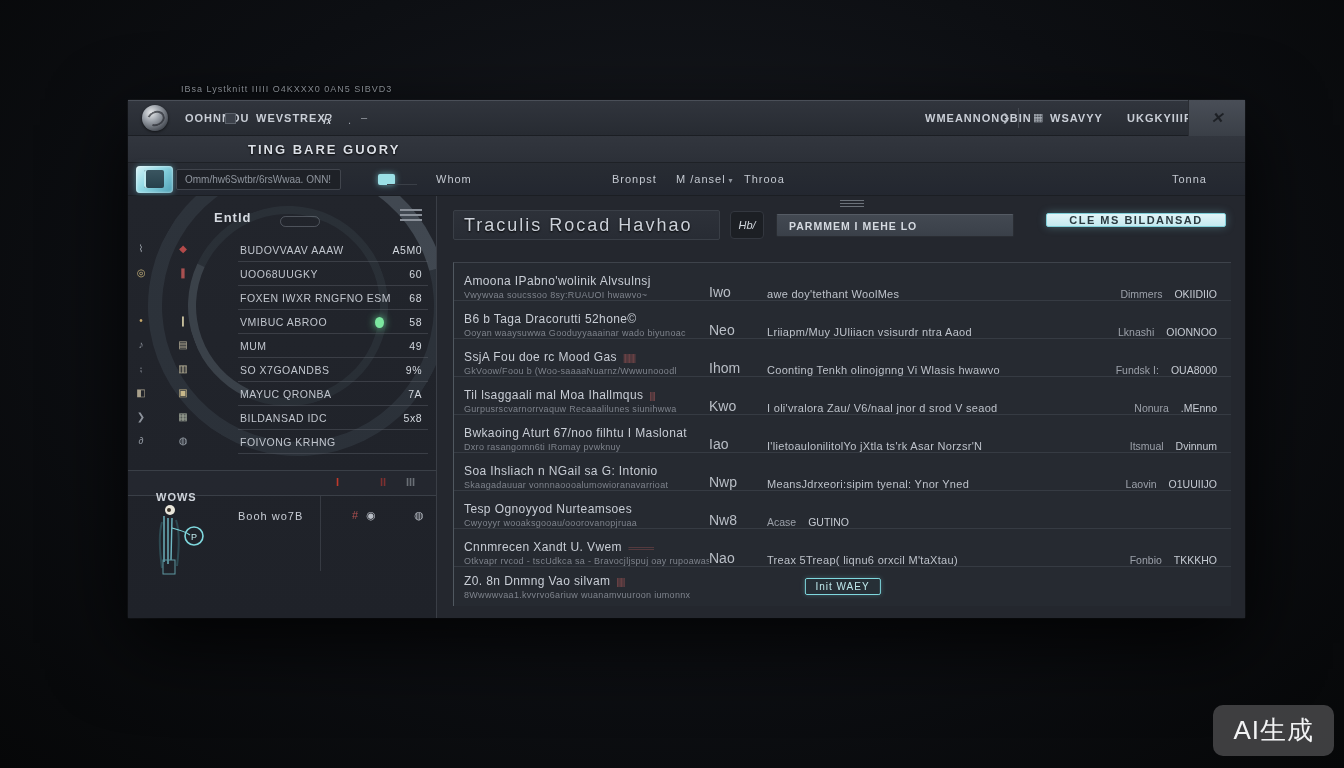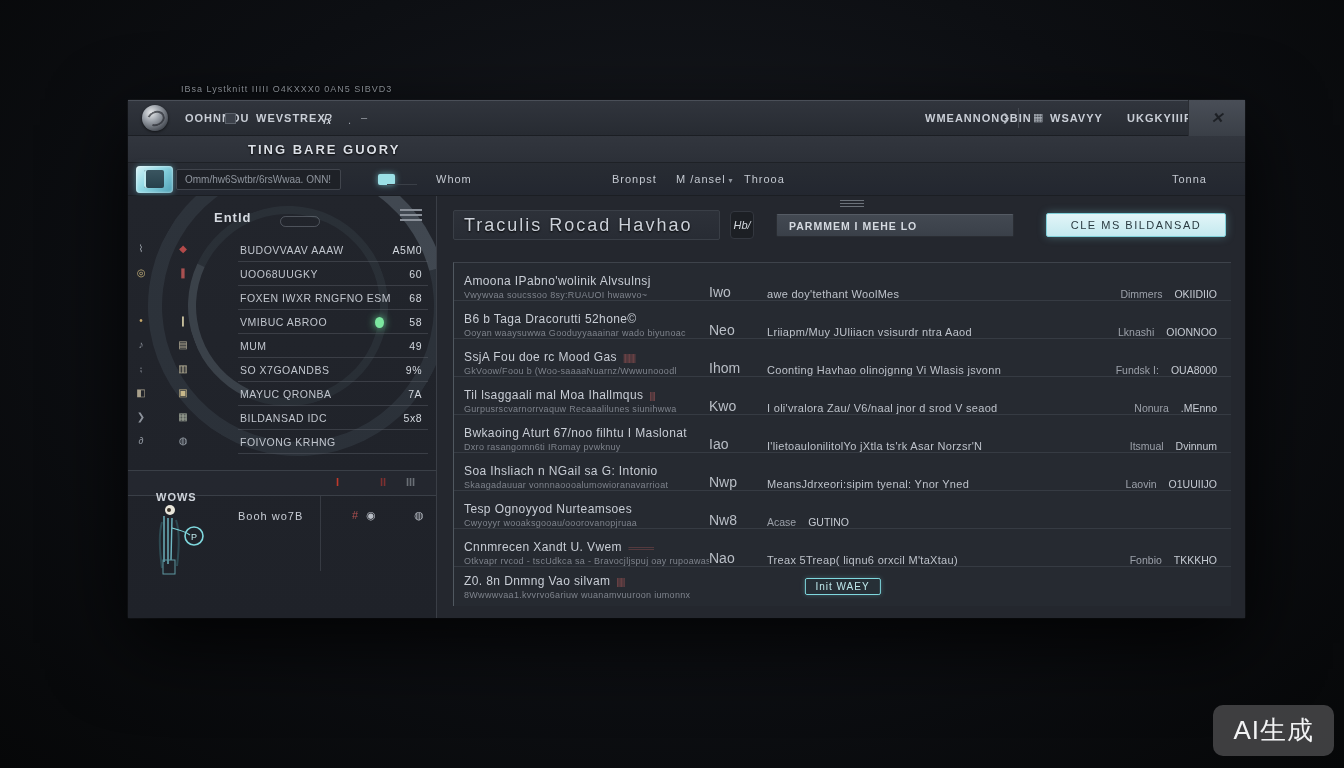--- a/index.html
+++ b/index.html
@@ -119,34 +119,34 @@
   .lines-icon { position:absolute; left:403px; top:2px; width:24px; cursor:pointer; }
   .lines-icon i { display:block; height:1px; background:#6c727a; margin:2px 0; }
   .m-header { position:absolute; left:16px; top:14px; right:14px; height:30px; }
   .m-title-panel {
     position:absolute; left:0; top:0; width:267px; height:30px;
     background:linear-gradient(#2d3139,#282c34); border:1px solid #3a3f47; border-radius:2px;
     display:flex; align-items:center; padding-left:10px;
   }
   .m-title { font-size:18px; letter-spacing:2px; color:#ccd1d9; text-shadow:0 1px 2px #000; white-space:nowrap; }
   .m-mini-btn {
-    position:absolute; left:277px; top:1px; width:24px; height:28px; border-radius:4px;
+    position:absolute; left:277px; top:1px; width:34px; height:28px; border-radius:4px;
     background:#1c1f24; border:1px solid #33373f; color:#d2d7de; font-size:11px;
     display:flex; align-items:center; justify-content:center; cursor:pointer; font-style:italic;
   }
   .m-dropdown {
     position:absolute; left:323px; top:4px; width:238px; height:23px;
     background:linear-gradient(#434952,#3a4049); border:1px solid #2a2d33; border-top-color:#555b64;
     border-radius:2px; color:#d5dae1; font-size:10.5px; letter-spacing:1px; font-weight:bold;
     display:flex; align-items:center; padding-left:12px; cursor:pointer; white-space:nowrap; overflow:hidden;
   }
   .m-cta {
-    position:absolute; left:593px; top:3px; width:180px; height:24px;
+    position:absolute; left:593px; top:3px; width:180px; height:14px;
     background:linear-gradient(#e2f5f8,#c4e9ef); border:1px solid #7fd0da; border-radius:2px;
-    color:#2a3a40; font-size:11px; font-weight:normal; letter-spacing:1.5px;
+    color:#2a3a40; font-size:11px; font-weight:bold; letter-spacing:1.5px;
     display:flex; align-items:center; justify-content:center; cursor:pointer;
     box-shadow:0 0 8px rgba(130,210,222,.35);
   }
   .table {
     position:absolute; left:16px; top:66px; right:14px;
     border-top:1px solid #3e434b; border-left:1px solid rgba(190,210,220,.28);
     background:#262a31;
   }
   .t-row { display:flex; align-items:flex-end; height:38px; border-bottom:1px solid #363b43; position:relative; cursor:pointer; }
   .t-main { width:255px; padding-left:10px; overflow:hidden; }
@@ -369,21 +369,21 @@
                 <span class="t-r2">OIONNOO</span>
               </div>
             </div>
 
             <div class="t-row">
               <div class="t-main">
                 <div class="t-title"><span>SsjA Fou doe rc Mood Gas</span><span class="t-note">|||||||||</span></div>
                 <div class="t-sub">GkVoow/Foou b (Woo-saaaaNuarnz/Wwwunooodl</div>
               </div>
               <div class="t-tag">Ihom</div>
-              <div class="t-desc">Coonting Havhao olinojgnng Vi Wlasis jsvonn</div>
+              <div class="t-desc">Coonting Tenkh olinojgnng Vi Wlasis hwawvo</div>
               <div class="t-right">
                 <span class="t-r1">Fundsk I:</span>
                 <span class="t-r2">OUA8000</span>
               </div>
             </div>
 
             <div class="t-row">
               <div class="t-main">
                 <div class="t-title"><span>Til lsaggaali mal Moa Ihallmqus</span><span class="t-note">||||</span></div>
                 <div class="t-sub">Gurpusrscvarnorrvaquw Recaaalilunes siunihwwa</div>

